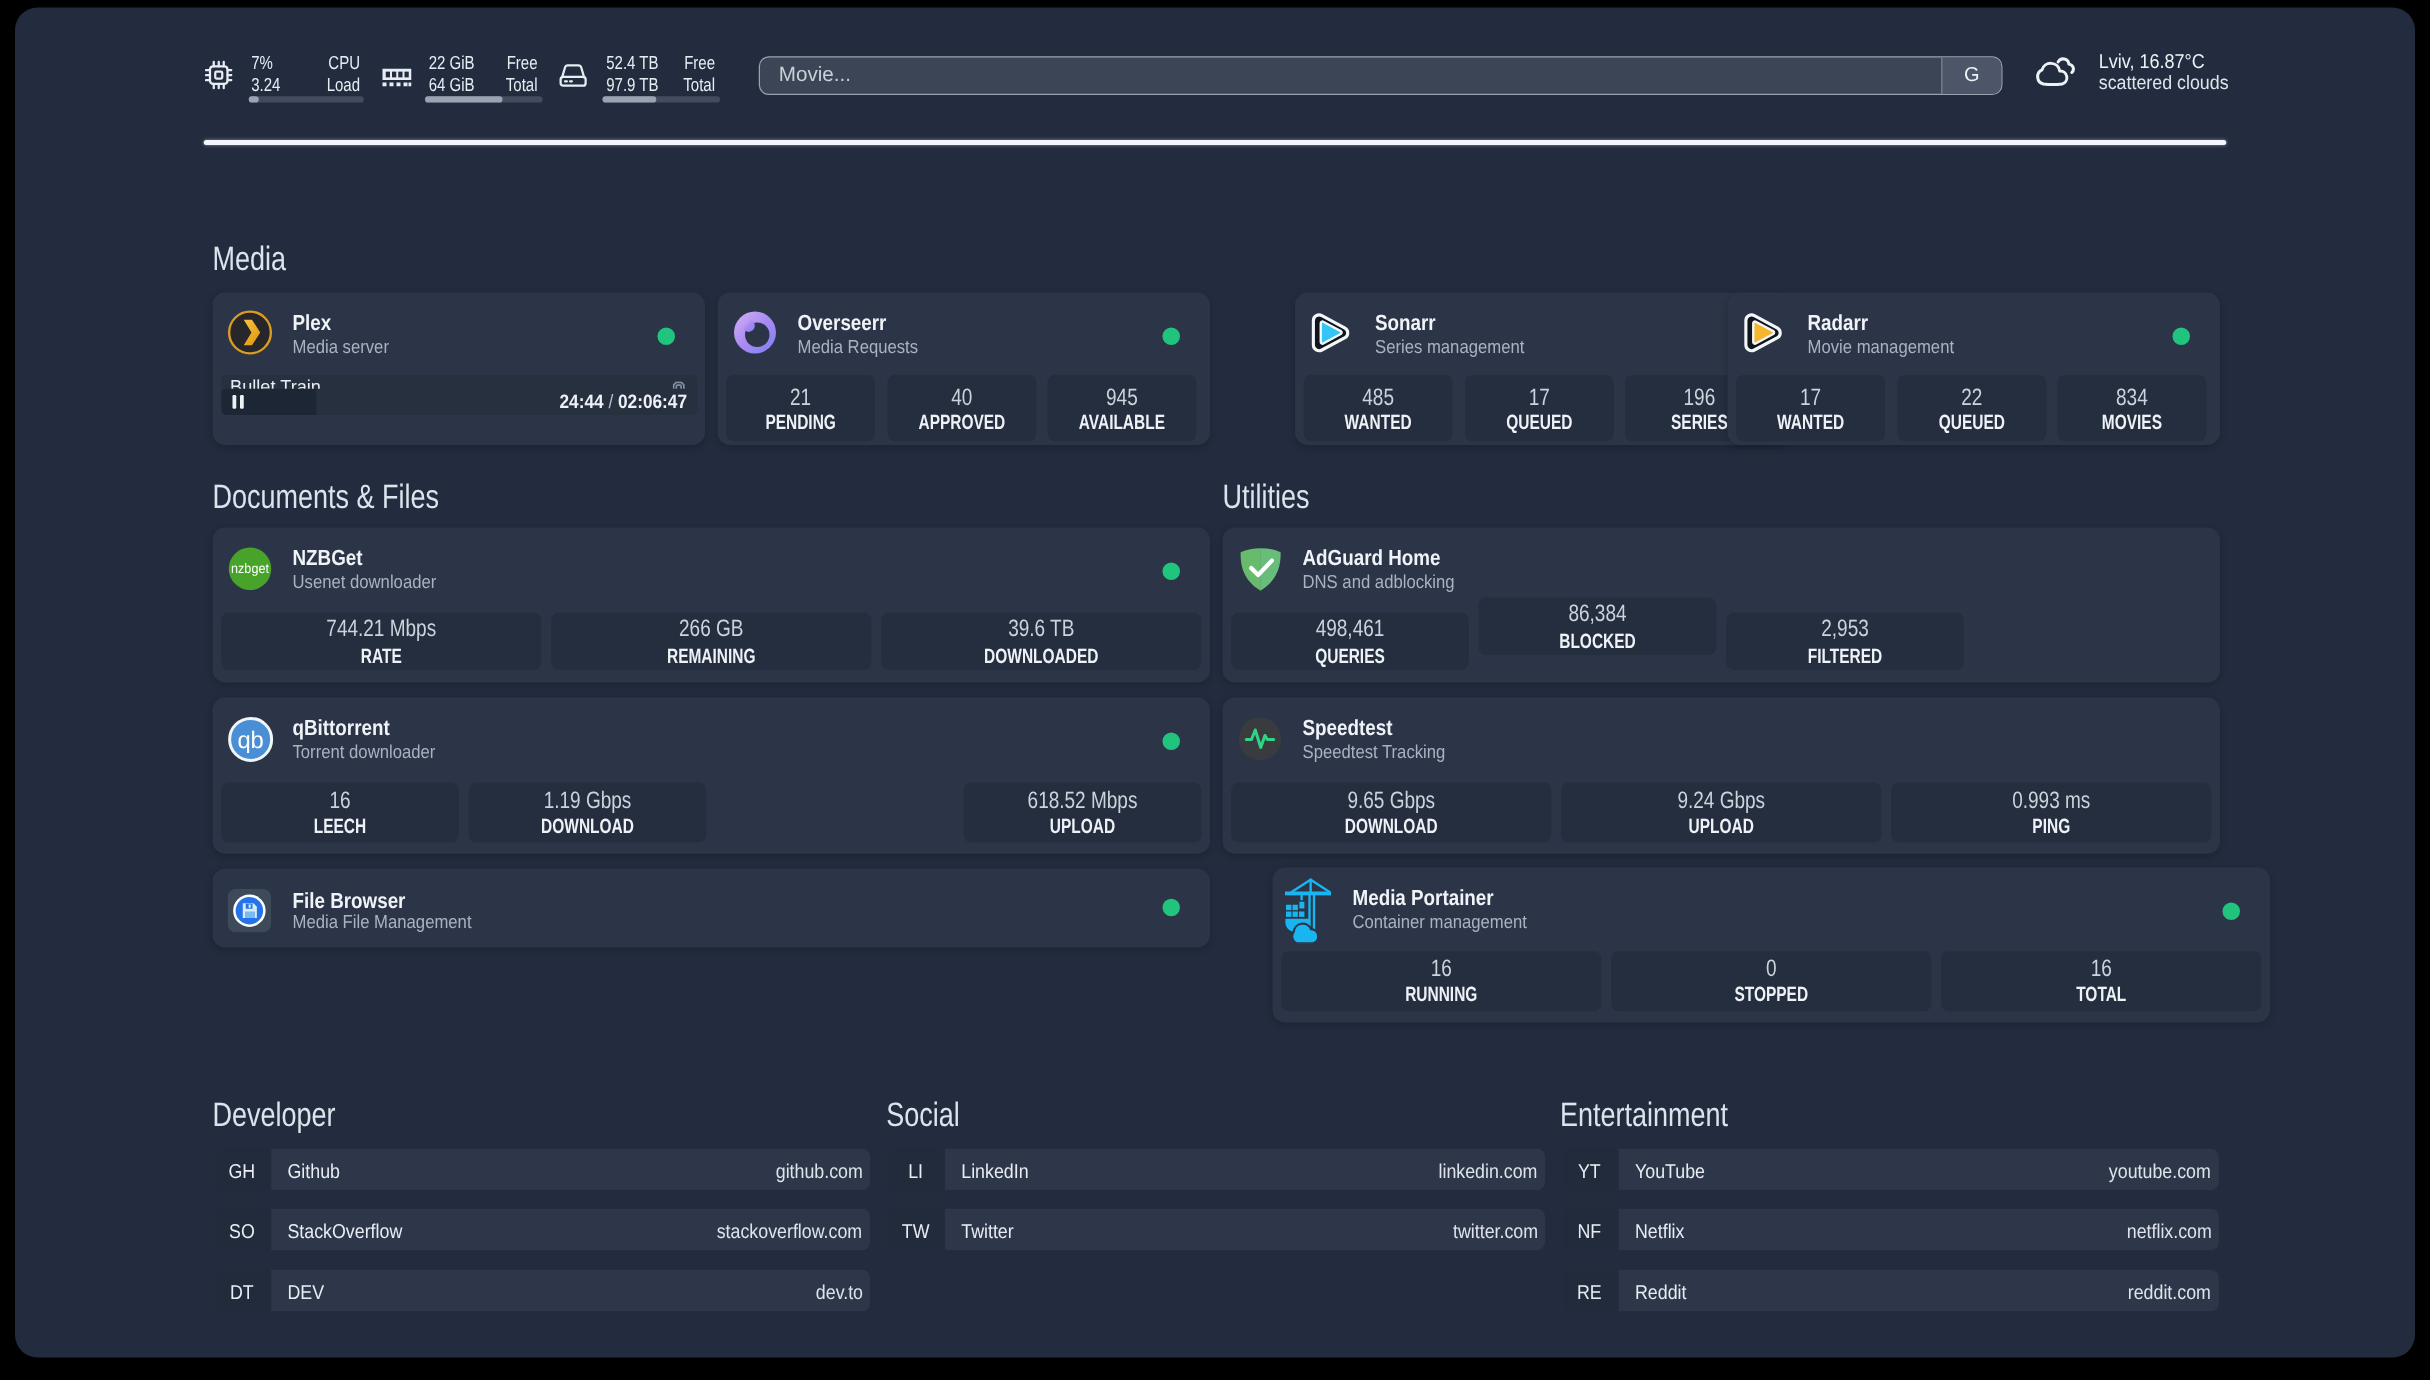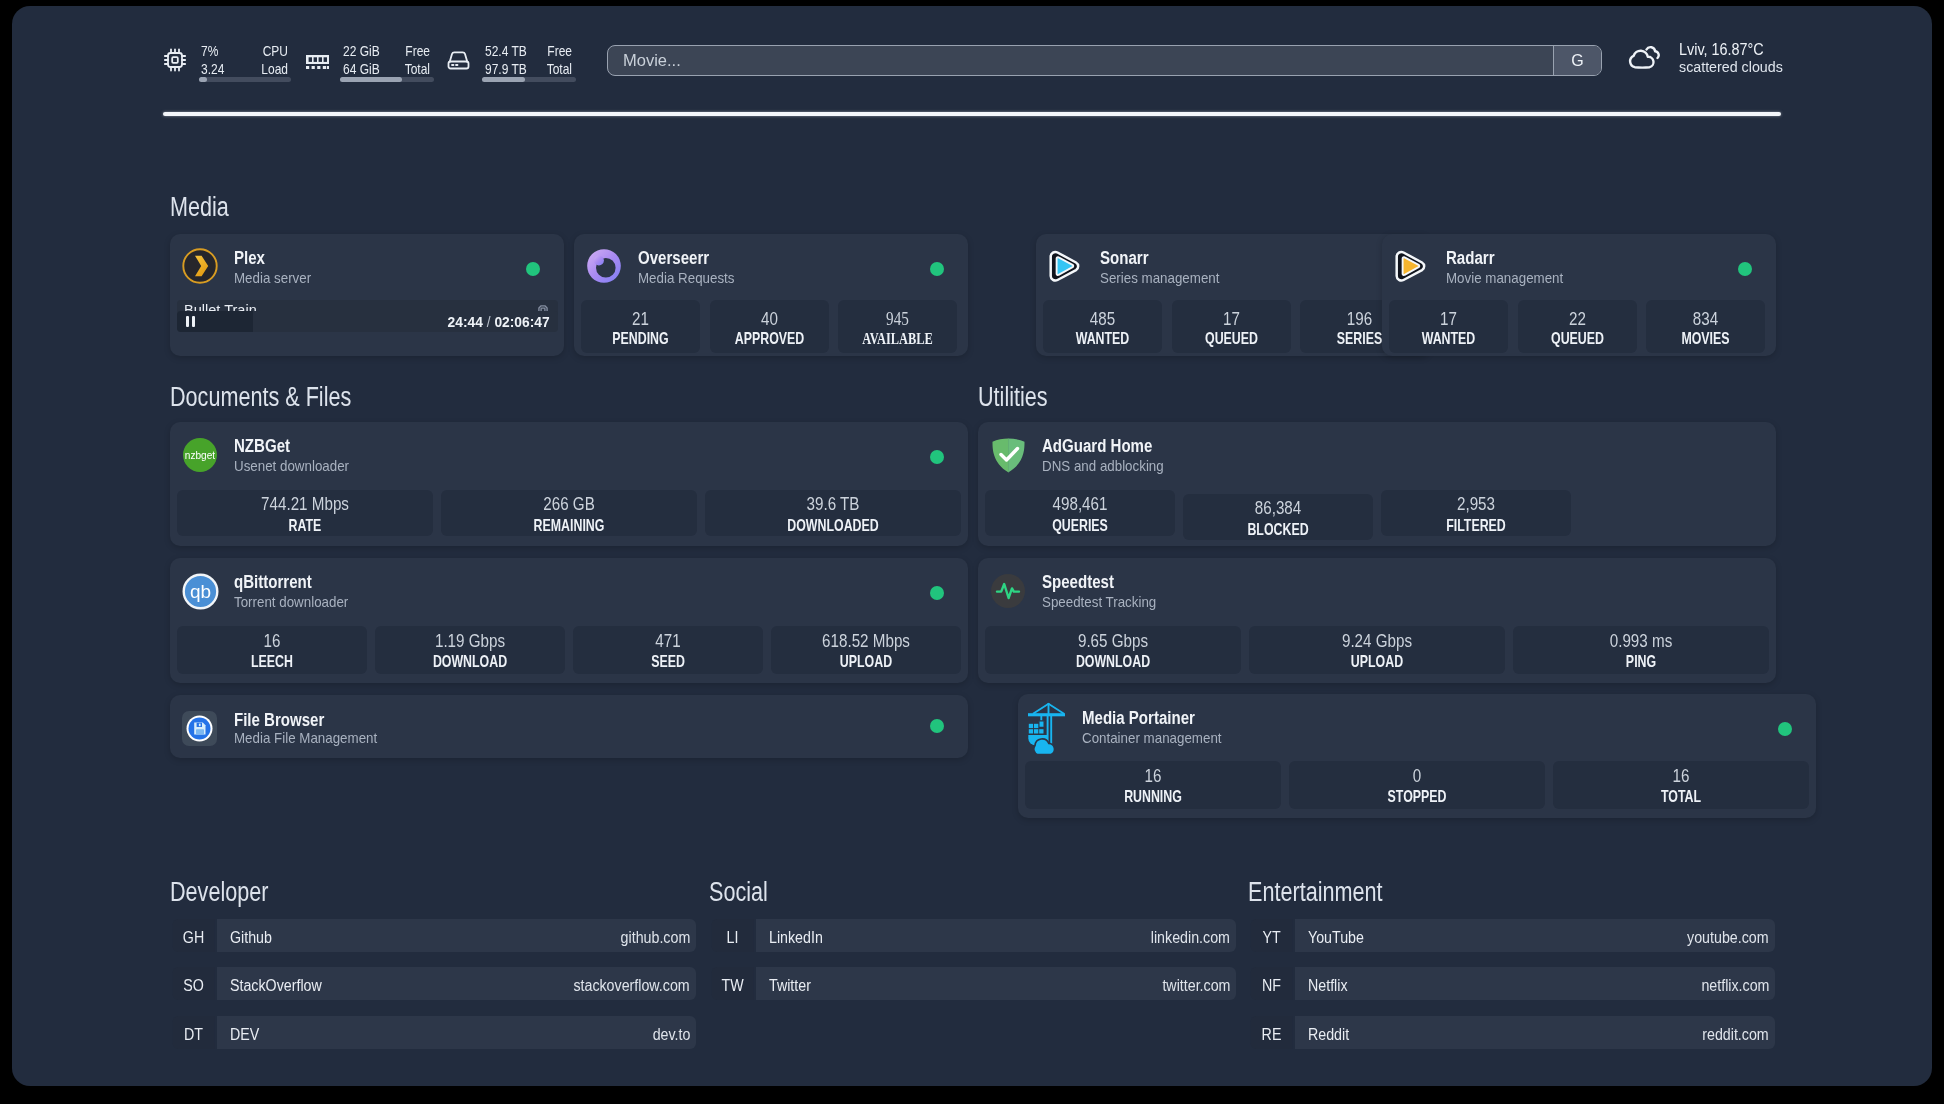--- a/index.html
+++ b/index.html
@@ -165,21 +165,21 @@
     <div class="sub" style="left:64px;top:35px;">Media Requests</div>
     <div class="dot" style="left:355.5px;top:27.5px;"></div>
     <div class="box" style="left:7px;top:66px;width:119px;height:53px;">
           <div class="bval" style="top:9px">21</div>
           <div class="blab" style="top:30px">PENDING</div>
         </div>
     <div class="box" style="left:135.7px;top:66px;width:119px;height:53px;">
           <div class="bval" style="top:9px">40</div>
           <div class="blab" style="top:30px">APPROVED</div>
         </div>
-    <div class="box" style="left:264.4px;top:66px;width:119px;height:53px;font-family:Liberation Serif, serif;">
+    <div class="box" style="left:264.4px;top:66px;width:119px;height:53px;">
           <div class="bval" style="top:9px">945</div>
           <div class="blab" style="top:30px">AVAILABLE</div>
         </div>
   </div>
 
   <div class="card" style="left:1036px;top:234px;width:394px;height:122px;">
     <svg class="icon" style="left:12px;top:14px" width="36" height="36" viewBox="0 0 36 36">
       <path d="M9.5 4.5 L28 14.5 a4.4 4.4 0 0 1 0 7.6 L9.5 32 a4.6 4.6 0 0 1 -6.8 -4 V8.5 a4.6 4.6 0 0 1 6.8 -4 Z" fill="#10141d" stroke="#f4f7fa" stroke-width="2.5"></path>
       <path d="M10.6 9.4 L24.6 16.9 a1.3 1.3 0 0 1 0 2.3 L10.6 26.8 a1.3 1.3 0 0 1 -2 -1.1 V10.5 a1.3 1.3 0 0 1 2 -1.1 Z" fill="#35c5f4" stroke="#f4f7fa" stroke-width="1.9"></path>
     </svg>
@@ -252,21 +252,21 @@
       <path d="M18.5 1.5 C13 1.5 7 2.6 2.5 4.8 C2.5 11 2.2 26 18.5 35.5 Z" fill="#68bb6c"></path>
       <path d="M18.2 1.5 C24 1.5 30 2.6 34.5 4.8 C34.5 11 34.8 26 18.2 35.5 Z" fill="#69bd7b"></path>
       <path d="M11 17.5 L16.5 23 L27.5 11.5" fill="none" stroke="#fff" stroke-width="3.4" stroke-linecap="round" stroke-linejoin="round"></path>
     </svg>
     <div class="title" style="left:64px;top:14px;">AdGuard Home</div>
     <div class="sub" style="left:64px;top:35px;">DNS and adblocking</div>
     <div class="box" style="left:7px;top:68px;width:190px;height:46px;">
           <div class="bval" style="top:3.5px">498,461</div>
           <div class="blab" style="top:27px">QUERIES</div>
         </div>
-    <div class="box" style="left:205px;top:72px;width:190px;height:46px;">
+    <div class="box" style="left:205px;top:56px;width:190px;height:46px;">
           <div class="bval" style="top:3.5px">86,384</div>
           <div class="blab" style="top:27px">BLOCKED</div>
         </div>
     <div class="box" style="left:403px;top:68px;width:190px;height:46px;">
           <div class="bval" style="top:3.5px">2,953</div>
           <div class="blab" style="top:27px">FILTERED</div>
         </div>
   </div>
 
   <div class="card" style="left:170px;top:558px;width:798px;height:125px;">
@@ -277,24 +277,20 @@
     <div class="title" style="left:64px;top:14px;">qBittorrent</div>
     <div class="sub" style="left:64px;top:35px;">Torrent downloader</div>
     <div class="dot" style="left:759.5px;top:27.5px;"></div>
     <div class="box" style="left:7px;top:68px;width:190px;height:48px;">
           <div class="bval" style="top:5px">16</div>
           <div class="blab" style="top:27px">LEECH</div>
         </div>
     <div class="box" style="left:205px;top:68px;width:190px;height:48px;">
           <div class="bval" style="top:5px">1.19 Gbps</div>
           <div class="blab" style="top:27px">DOWNLOAD</div>
-        </div>
-    <div class="box" style="left:403px;top:68px;width:190px;height:48px;">
-          <div class="bval" style="top:5px">471</div>
-          <div class="blab" style="top:27px">SEED</div>
         </div>
     <div class="box" style="left:601px;top:68px;width:190px;height:48px;">
           <div class="bval" style="top:5px">618.52 Mbps</div>
           <div class="blab" style="top:27px">UPLOAD</div>
         </div>
   </div>
 
   <div class="card" style="left:978px;top:558px;width:798px;height:125px;">
     <svg class="icon" style="left:12px;top:15px" width="36" height="36" viewBox="0 0 36 36">
       <circle cx="18" cy="18" r="17" fill="#3a3b3e"></circle>

